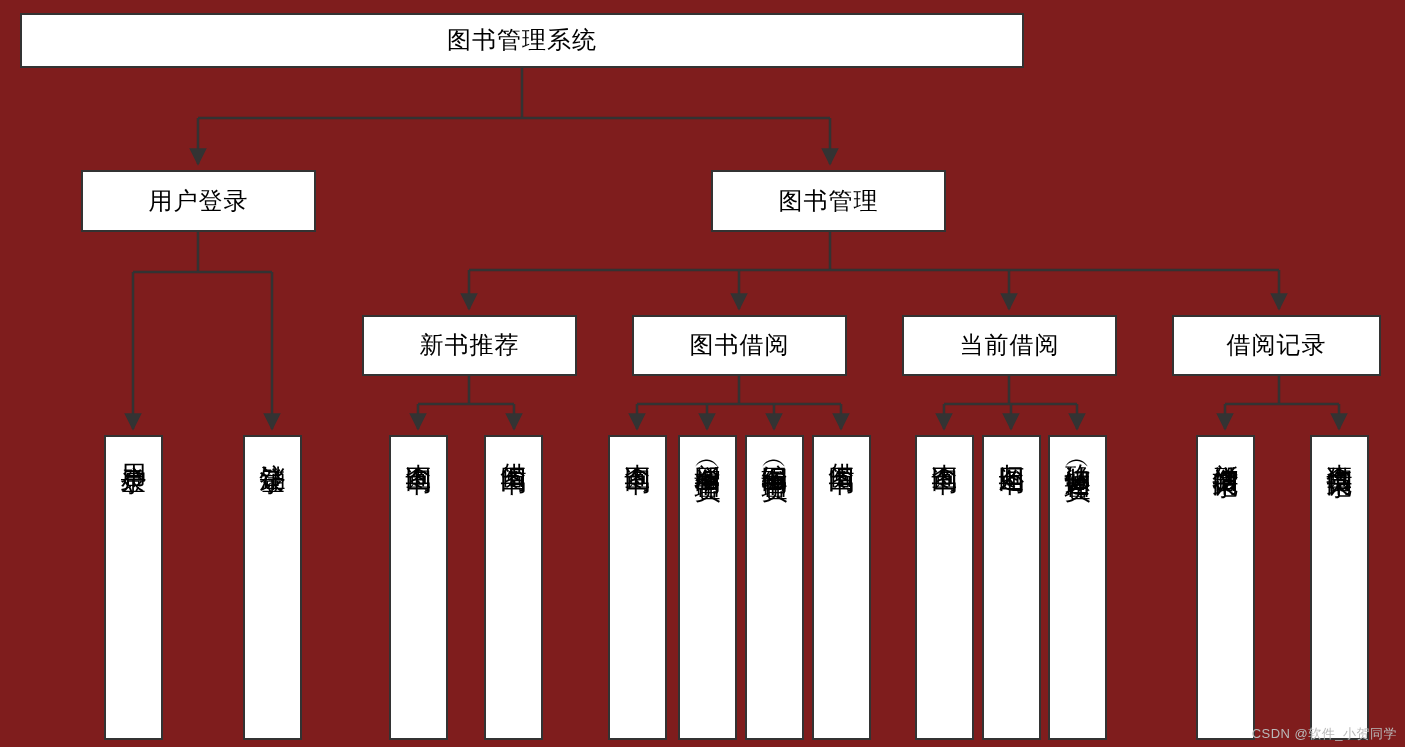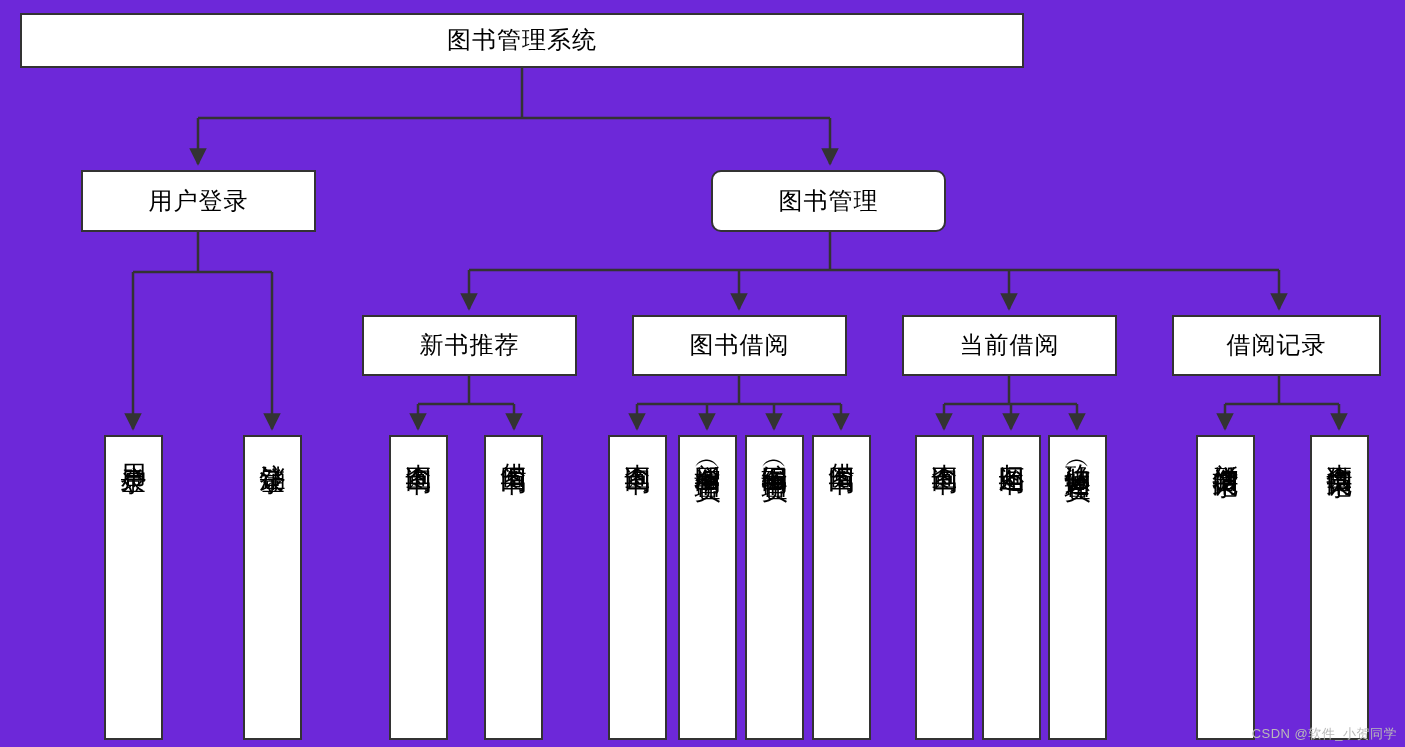--- a/index.html
+++ b/index.html
@@ -8,21 +8,21 @@
     padding: 0;
     background: #ffffff;
   }
   body {
     font-family: "Liberation Sans", "DejaVu Sans", sans-serif;
   }
   #canvas {
     position: relative;
     width: 1405px;
     height: 747px;
-    background: #6d28d9;
+    background: #7f1d1d;
     overflow: hidden;
   }
   svg.edges {
     position: absolute;
     left: 0;
     top: 0;
     width: 1405px;
     height: 747px;
     pointer-events: none;
   }
@@ -122,21 +122,21 @@
     </g>
   </svg>
 
   <div class="node horiz" style="left:20px; top:13px; width:1004px; height:55px;">
     <span>图书管理系统</span>
   </div>
 
   <div class="node horiz" style="left:81px; top:170px; width:235px; height:62px;">
     <span>用户登录</span>
   </div>
-  <div class="node horiz" style="left:711px; top:170px; width:235px; height:62px;border-radius:10px;">
+  <div class="node horiz" style="left:711px; top:170px; width:235px; height:62px;">
     <span>图书管理</span>
   </div>
 
   <div class="node horiz" style="left:362px; top:315px; width:215px; height:61px;">
     <span>新书推荐</span>
   </div>
   <div class="node horiz" style="left:902px; top:315px; width:215px; height:61px;">
     <span>当前借阅</span>
   </div>
   <div class="node horiz" style="left:632px; top:315px; width:215px; height:61px;">

